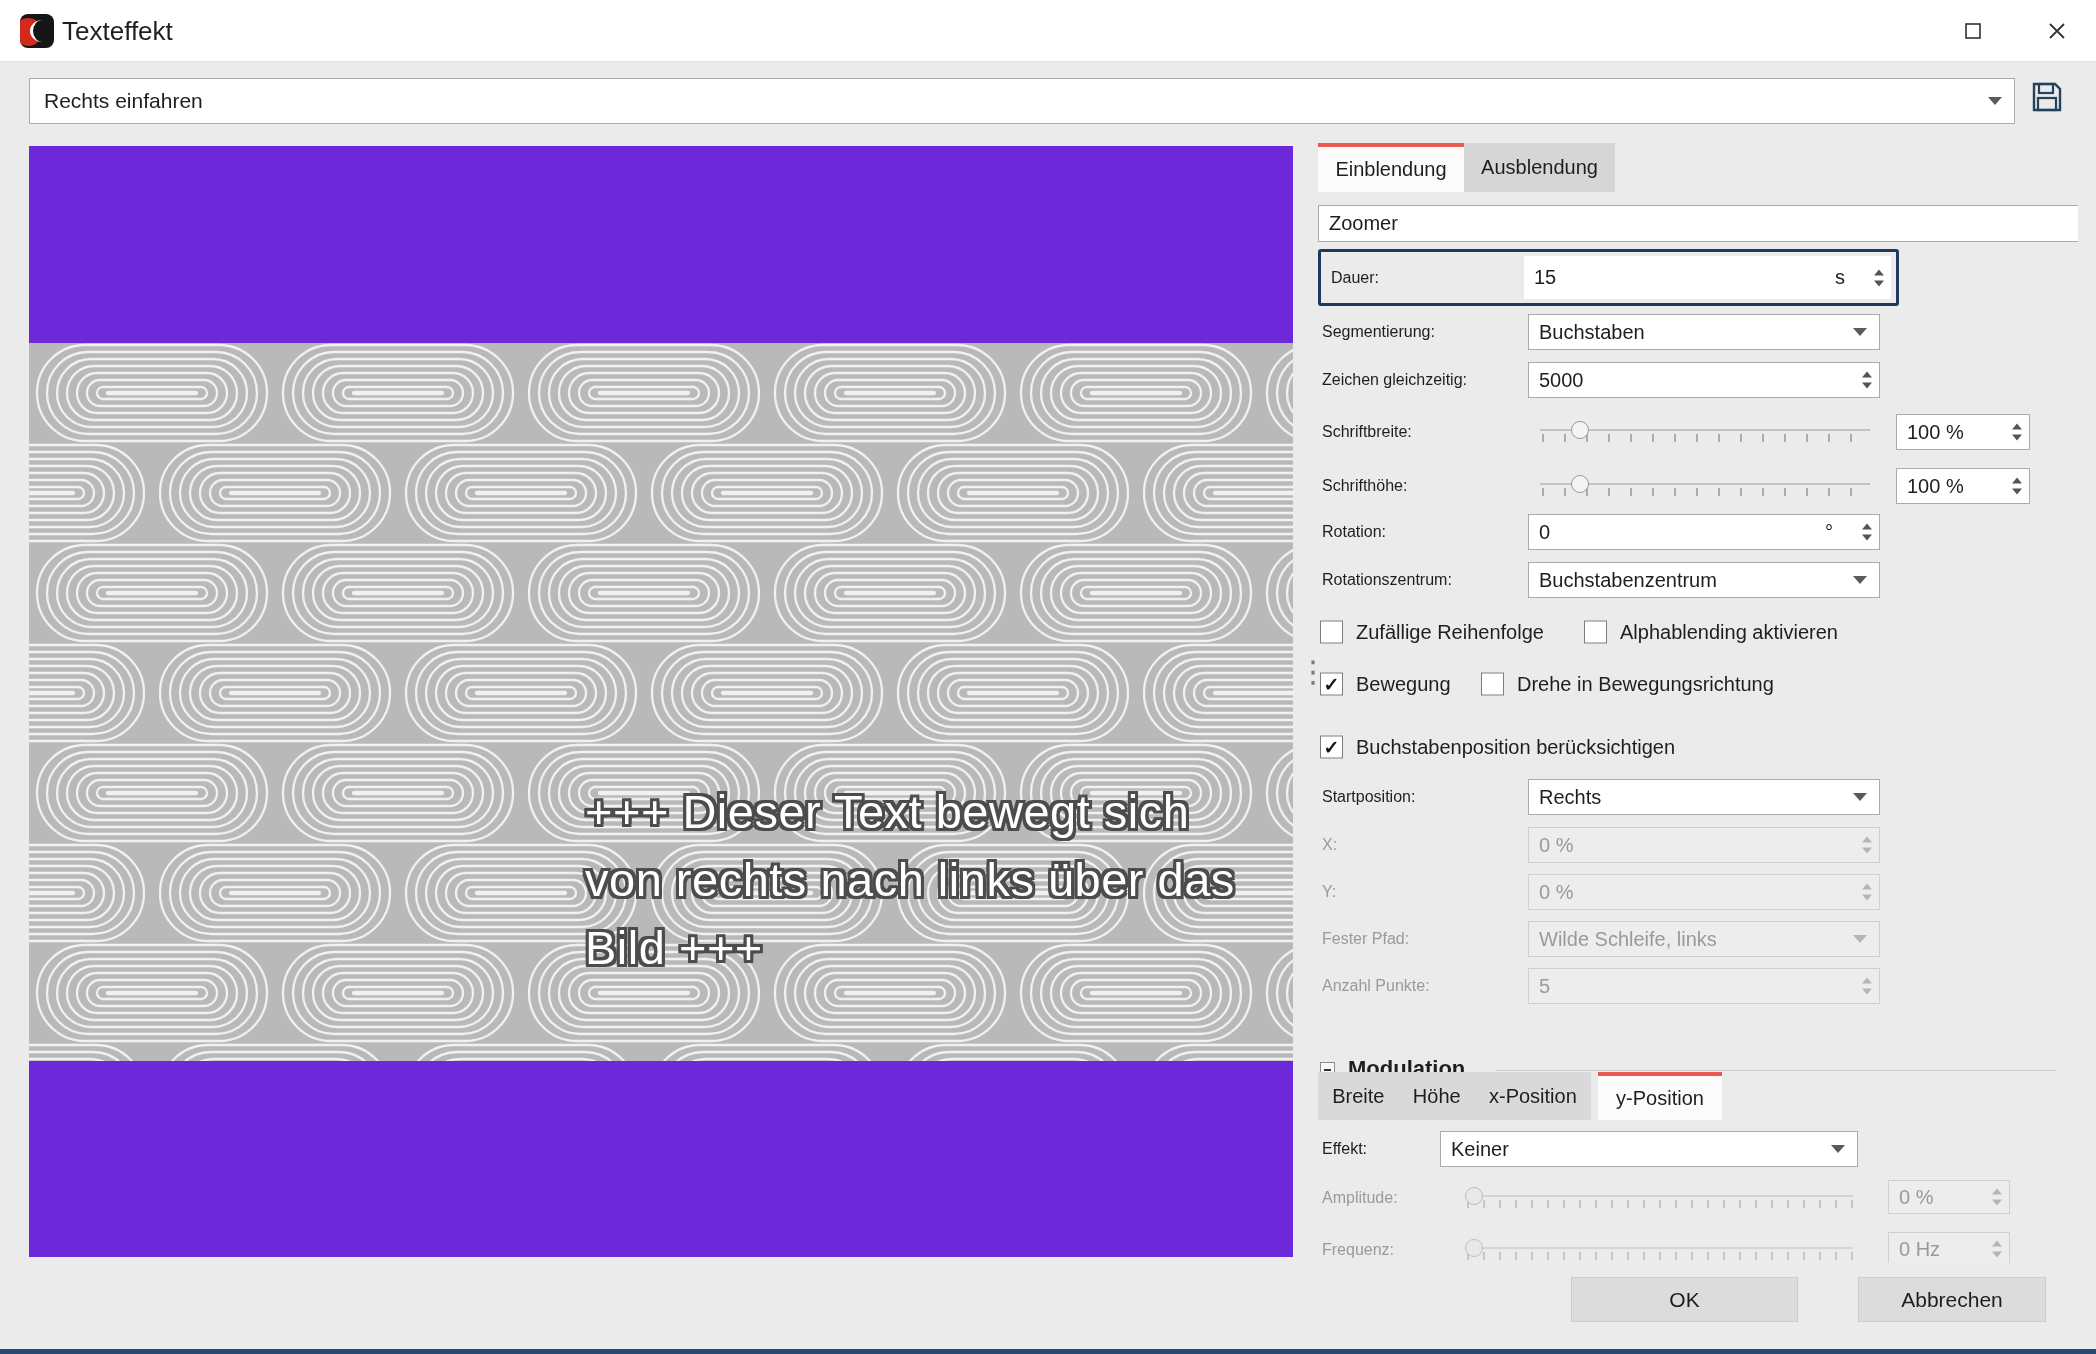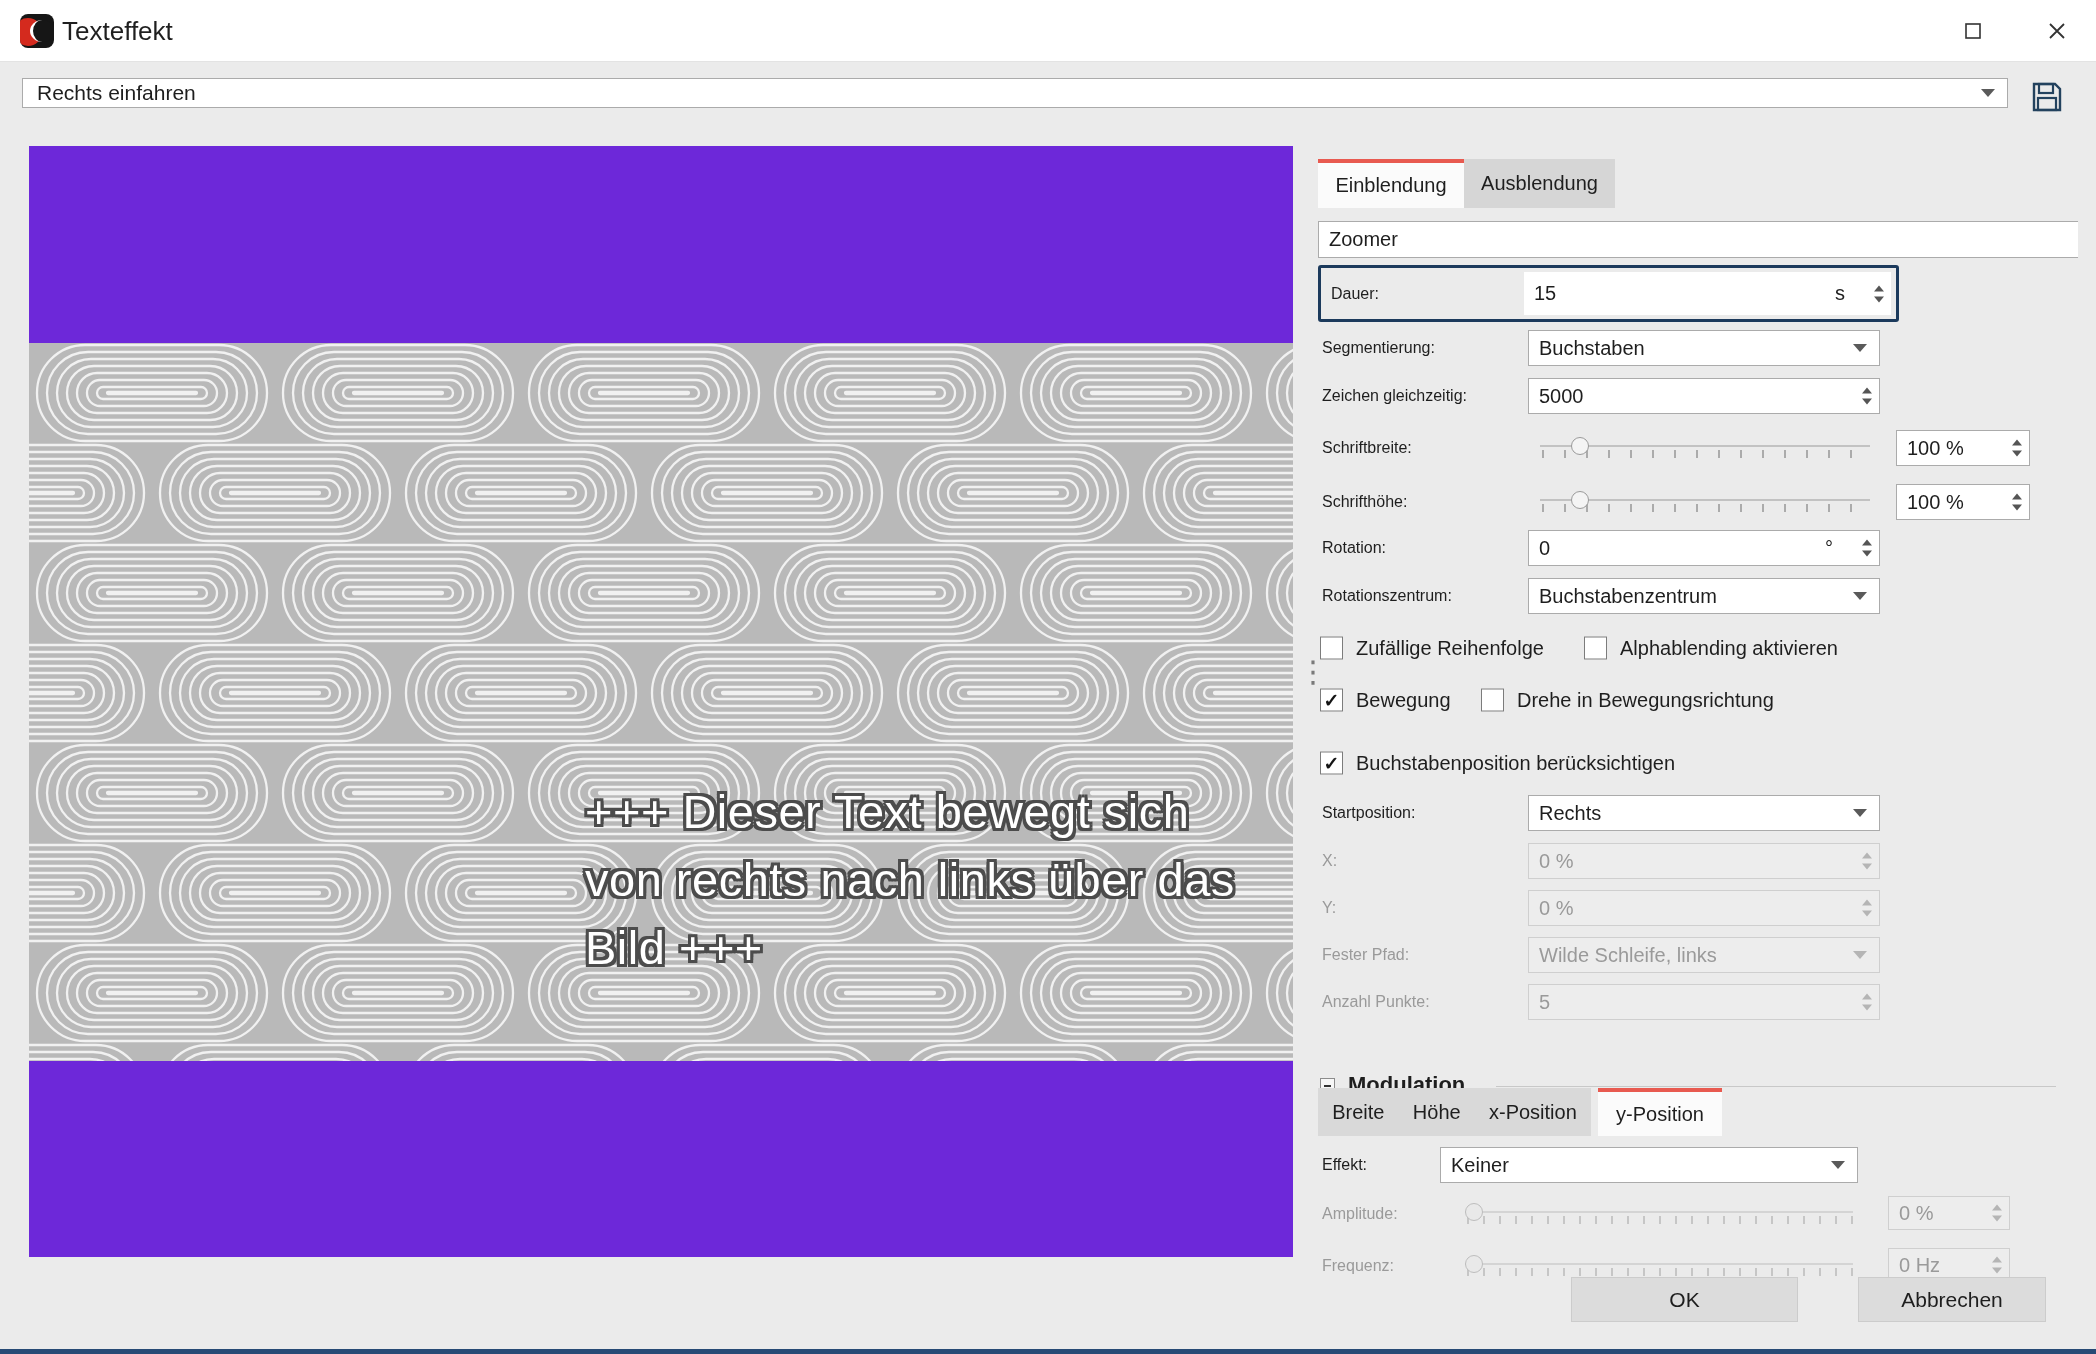--- a/index.html
+++ b/index.html
@@ -37,21 +37,21 @@
     display:flex; align-items:center; justify-content:center; cursor:default;
   }
   .winbtn.max { left:1944px; }
   .winbtn.close { left:2028px; }
 
   
   .combo {
     position:absolute; background:#ffffff; border:1px solid #ababab;
     display:flex; align-items:center; padding:0 14px; font-size:21px;
   }
-  .preset-combo { left:22px; top:78px; width:1986px; height:30px; }
+  .preset-combo { left:29px; top:78px; width:1986px; height:46px; }
   .chev {
     position:absolute; right:12px; top:50%; transform:translateY(-50%);
     width:0; height:0;
     border-left:7px solid transparent; border-right:7px solid transparent;
     border-top:8px solid #5a5a5a;
   }
   .save-btn { position:absolute; left:2026px; top:76px; width:42px; height:42px;
     display:flex; align-items:center; justify-content:center; }
 
   
@@ -70,21 +70,21 @@
       -3px 0 0 #4c4c4c, 3px 0 0 #4c4c4c, 0 -3px 0 #4c4c4c, 0 3px 0 #4c4c4c;
   }
 
   .splitter {
     position:absolute; left:1298px; top:662px; width:16px; height:60px;
     color:#7a7a7a; font-size:30px; line-height:20px; text-align:center;
   }
 
   
   .rightpanel {
-    position:absolute; left:1318px; top:16px; width:760px; height:1263px;
+    position:absolute; left:1318px; top:0; width:760px; height:1263px;
     overflow:hidden;
     text-align:center;
   }
   .prow { position:absolute; left:0; width:742px; height:36px; }
   .plabel {
     position:absolute; left:4px; top:50%; transform:translateY(-50%);
     font-size:16px; white-space:nowrap;
   }
   .plabel.dis { color:#9a9a9a; }
 

